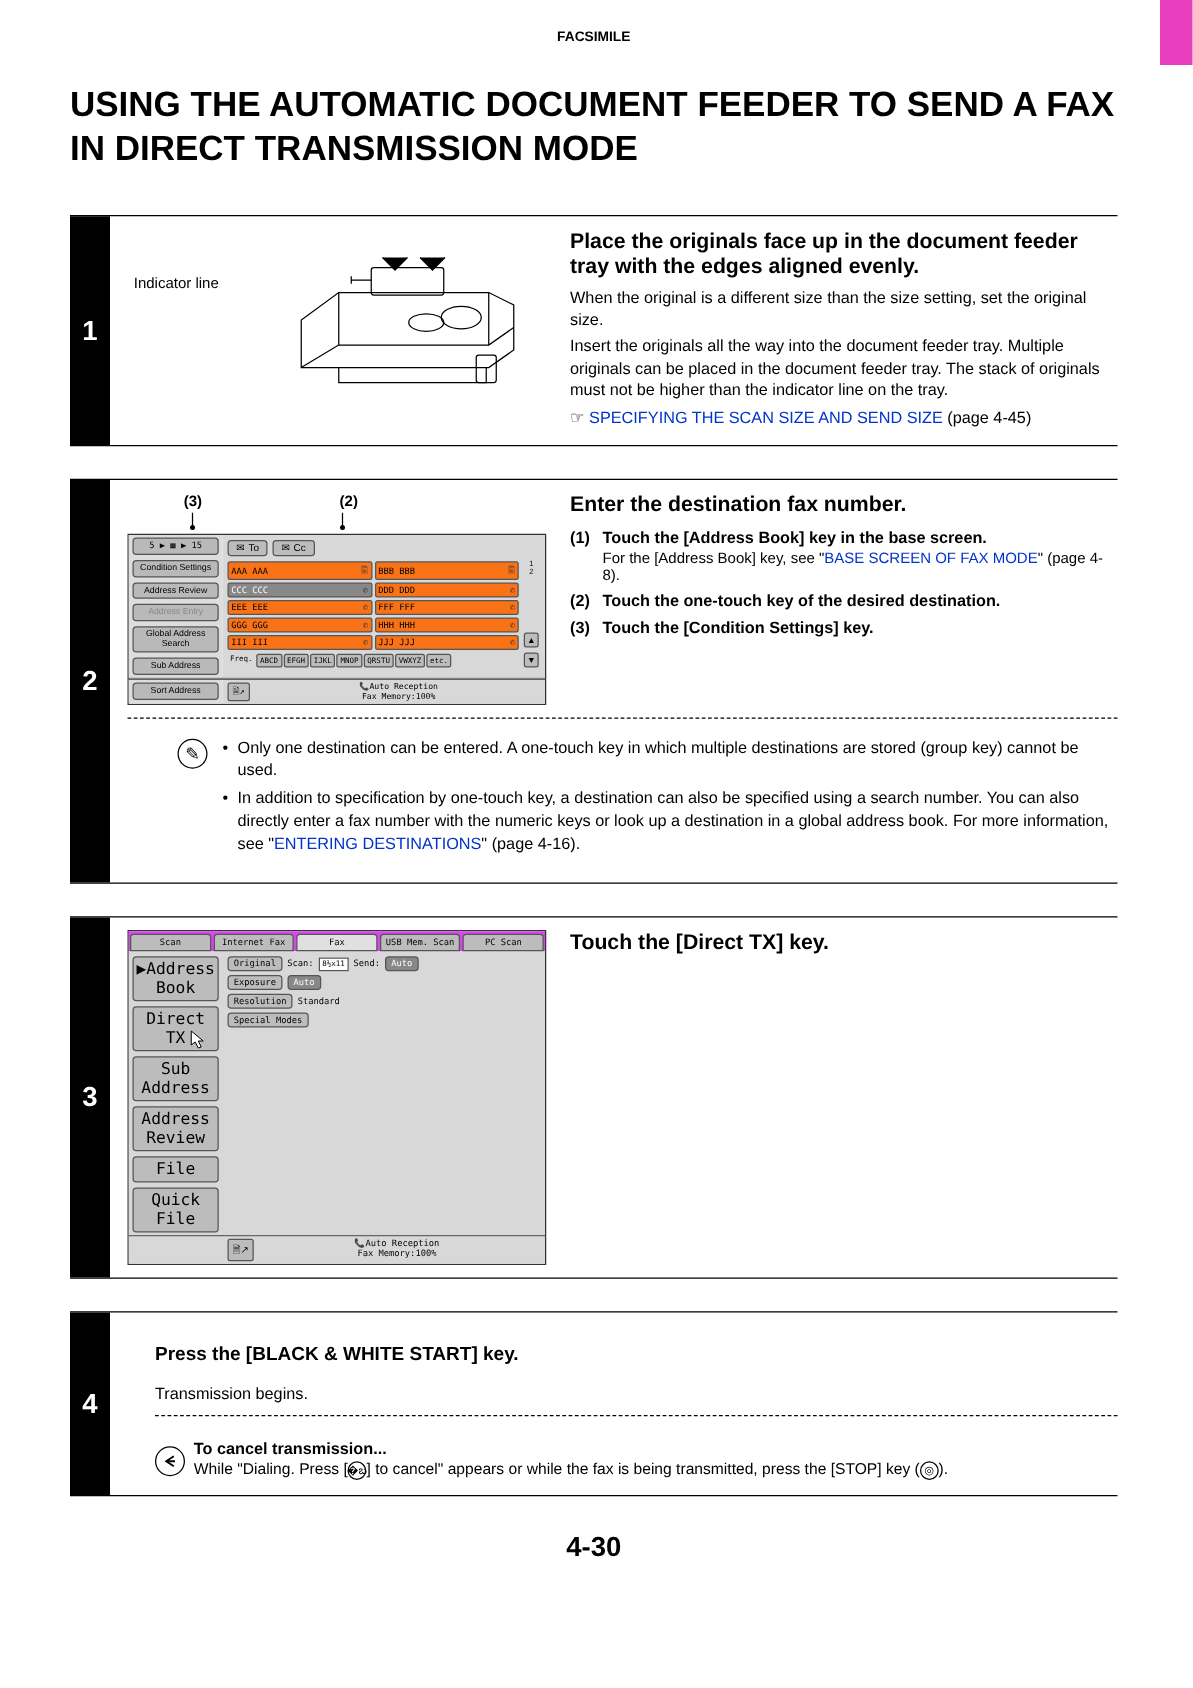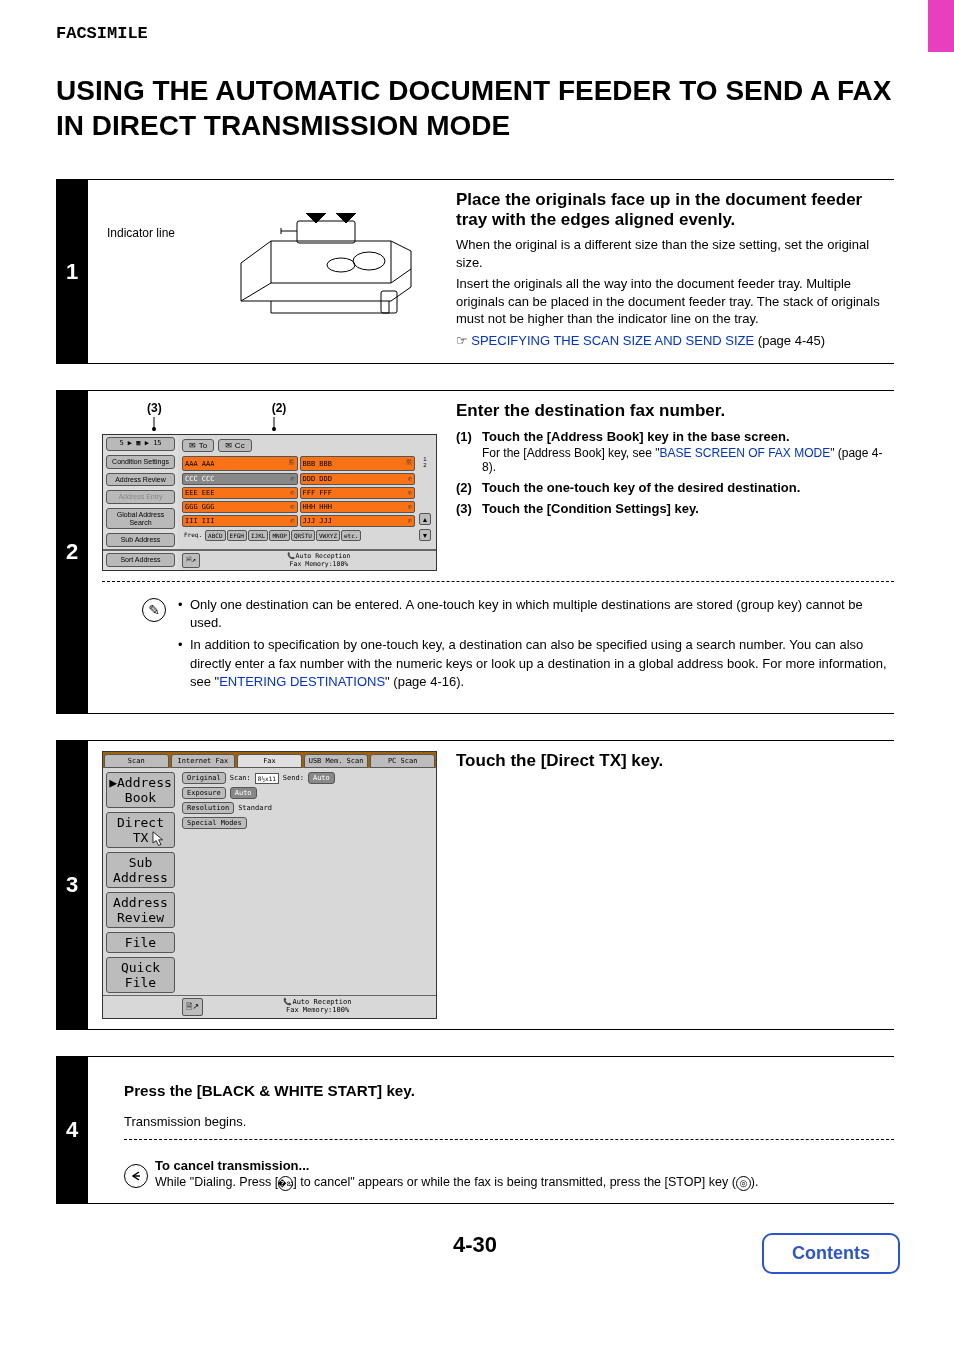--- a/index.html
+++ b/index.html
@@ -17,25 +17,24 @@
     right: 0;
     width: 26px;
     height: 52px;
     background: #e83fbf;
   }
   .page {
     padding: 24px 60px 40px 56px;
     position: relative;
   }
   .header-right {
-    text-align: left;
+    text-align: center;
     font-weight: bold;
-    font-size: 17px;
+    font-size: 11px;
     margin-bottom: 30px;
-    font-family: Liberation Mono, monospace;
   }
   h1.title {
     font-family: Arial, Helvetica, sans-serif;
     font-weight: bold;
     font-size: 28px;
     margin: 0 0 36px 0;
     line-height: 1.25;
   }
 
   
@@ -152,21 +151,21 @@
   .alpha-row { display:flex; gap:1px; margin-top:3px; font-size:6px;}
   .alpha-row .ab { border:1px solid #555; background:#bcbcbc; border-radius:2px; padding:1px 2px; font-family:monospace;}
   .alpha-row .lbl { padding:1px 2px; font-family:monospace;}
   .sort-row { display:flex; border-top:1px solid #666;}
   .sort-row .sbtn { margin:2px 3px; }
   .sort-right { flex:1; background:#d8d8d8; display:flex; align-items:center; gap:6px; padding:2px 4px; font-family:monospace; font-size:7px;}
   .sort-right .iconbox { border:1px solid #555; background:#bcbcbc; border-radius:2px; padding:1px 3px;}
   .small-status { font-size:6.5px; line-height:1.1; text-align:center; flex:1;}
 
   
-  .tabs { display:flex; background:#a16207; }
+  .tabs { display:flex; background:#d946ef; }
   .tabs .tab { flex:1; border:1px solid #555; background:#bcbcbc; border-radius:3px 3px 0 0; margin:2px 1px 0 1px; padding:2px 1px; text-align:center; font-size:7px; font-family:monospace;}
   .tabs .tab.active { background:#e0e0e0; }
   .tabbody { display:flex; background:#d8d8d8;}
   .tab-side { width:75px; display:flex; flex-direction:column; padding:2px 0 0 0;}
   .tab-side .sbtn { border:1px solid #555; background:#bcbcbc; border-radius:3px; margin:2px 3px; padding:2px 1px; text-align:center; font-size:13px; font-family:monospace;}
   .tab-main { flex:1; padding:4px; font-family:monospace; font-size:7px;}
   .form-line { display:flex; align-items:center; gap:4px; margin-bottom:3px;}
   .chip { border:1px solid #555; background:#bcbcbc; border-radius:3px; padding:1px 4px; }
   .chip.dark { background:#888; color:#fff;}
   .mini-page { border:1px solid #555; background:#fff; padding:1px 2px; font-size:6px;}
@@ -486,15 +485,14 @@
           <div class="ct-body">
             <span>While "Dialing. Press [</span><span class="inline-circ">�బ</span><span>] to cancel" appears or while the fax is being transmitted, press the [STOP] key (</span><span class="inline-circ">◎</span><span>).</span>
           </div>
         </div>
       </div>
     </div>
   </div>
 
   <div class="page-num">4-30</div>
 
-  <div class="contents-btn">Contents</div>
 
 </div>
 
 </body></html>

